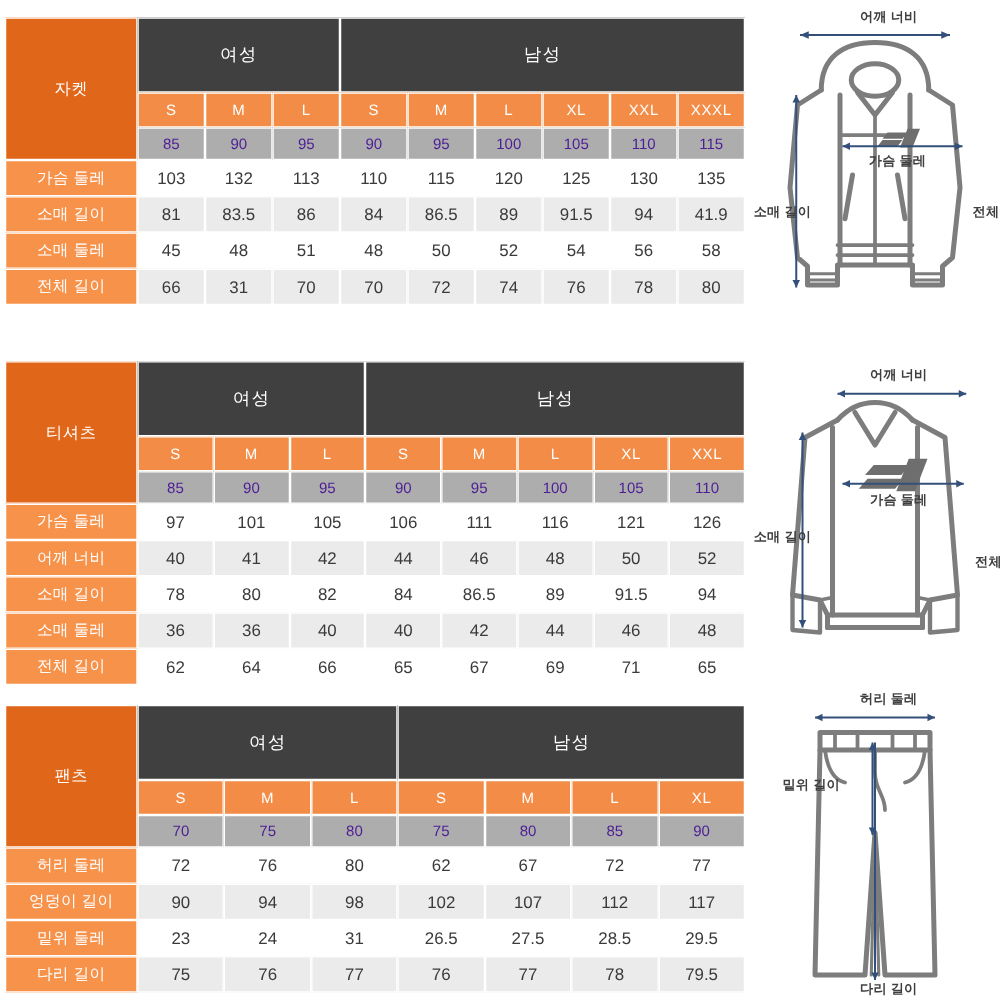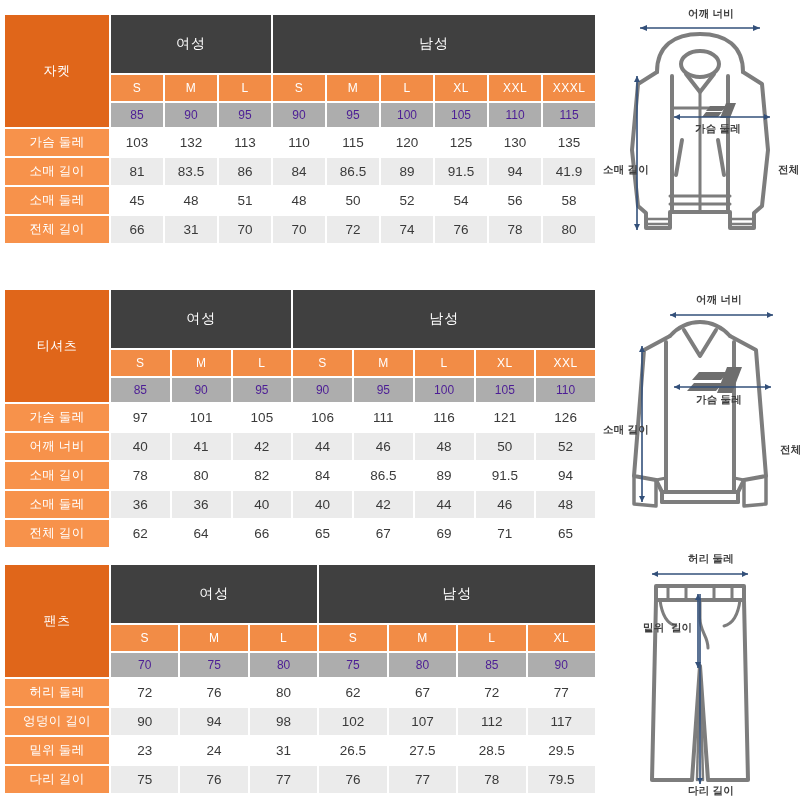--- a/index.html
+++ b/index.html
@@ -490,17 +490,17 @@
         <polygon points="98,46 95,52 101,52" fill="#33507a" stroke="none"></polygon>
         <polygon points="98,120 95,114 101,114" fill="#33507a" stroke="none"></polygon>
       </g>
 
       <g stroke="#33507a" stroke-width="1.6">
         <line x1="100" y1="46" x2="100" y2="236"></line>
         <polygon points="100,236 97,230 103,230" fill="#33507a" stroke="none"></polygon>
       </g>
     </svg>
     <div class="dlabel" style="left:88px;top:4px;">허리 둘레</div>
-    <div class="dlabel" style="left:43px;top:73px;font-family:Liberation Mono, monospace;">밑위 길이</div>
+    <div class="dlabel" style="left:26px;top:73px;">밑위 길이</div>
     <div class="dlabel" style="left:88px;top:236px;">다리 길이</div>
   </div>
 
 </div>
 
 </body></html>

